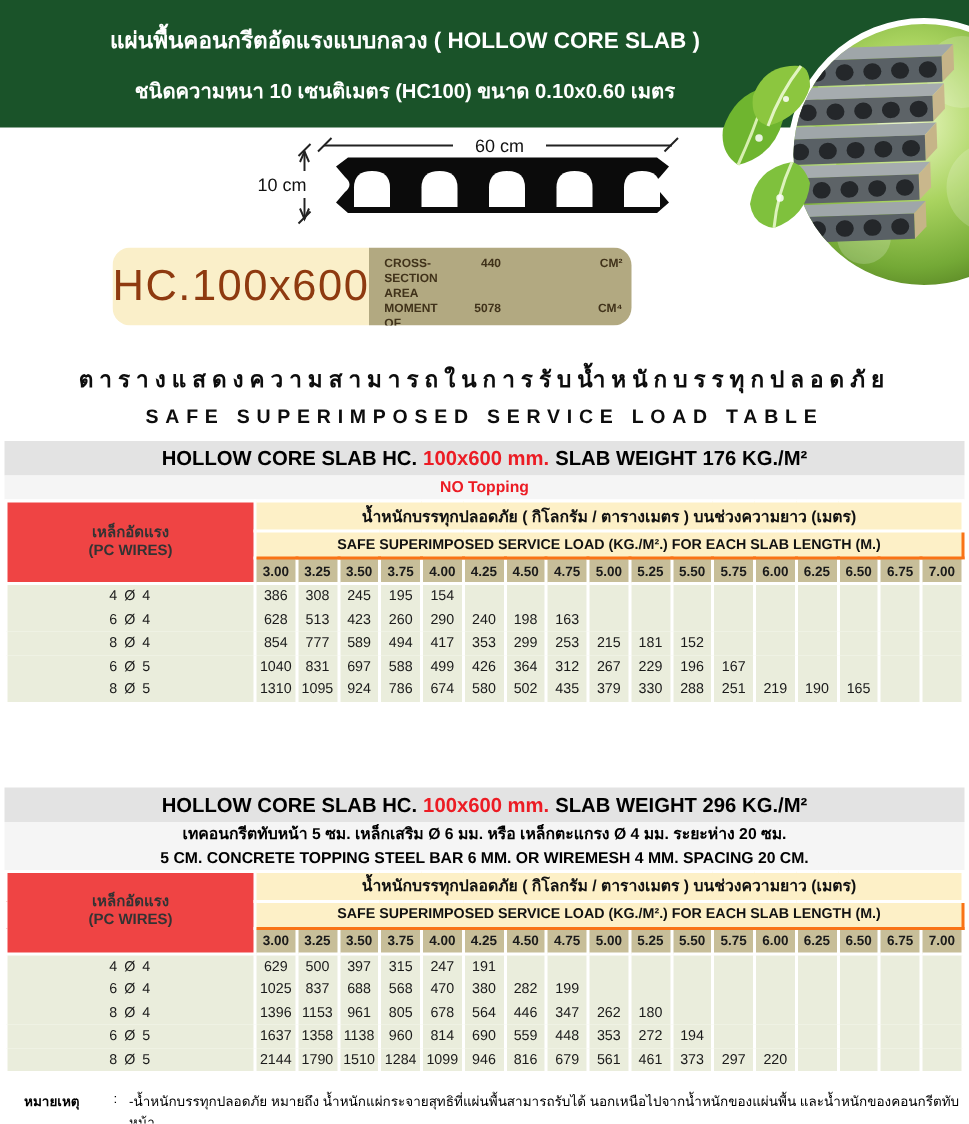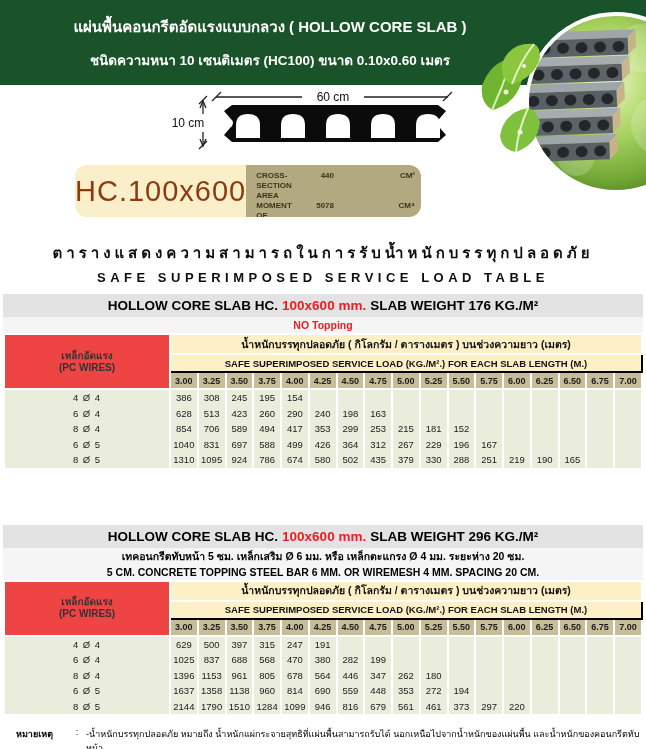--- a/index.html
+++ b/index.html
@@ -42,21 +42,21 @@
             font-size:13.5px;font-weight:bold;color:#000;}
   .lt-title .hl{color:#EC1C24;margin:12px 4px;}
   .lt-sub{background:#F5F5F5;height:16px;line-height:16px;text-align:center;font-size:10.5px;font-weight:600;color:#000;}
   .lt-sub.red{color:#EC1C24;}
   table.load{table-layout:fixed;width:640px;border-collapse:collapse;}
   table.load col.c0{width:166px;}
   table.load th,table.load td{padding:0;text-align:center;vertical-align:middle;}
   th.pcw{background:#ef4444;font-size:10px;font-weight:bold;color:#333;border:2px solid #fff;}
   th.pcw span{display:block;line-height:12px;}
   th.h-thai{background:#FDF0C7;height:18px;font-size:10.5px;font-weight:600;color:#111;border:2px solid #fff;}
-  th.h-eng{background:#FDF0C7;height:16px;font-size:9.5px;font-weight:bold;color:#111;border:2px solid #000000;}
+  th.h-eng{background:#FDF0C7;height:16px;font-size:9.5px;font-weight:bold;color:#111;border:2px solid #f97316;}
   th.len{background:#C7BE99;height:15px;font-size:9px;font-weight:bold;color:#1a1a1a;border:2px solid #fff;}
   table.load tbody td{background:#EAEDDC;height:15.5px;font-size:9.5px;color:#1a1a1a;
                       border-left:2px solid #fff;border-right:2px solid #fff;}
   td.rowlab{letter-spacing:1px;}
 
   
   .footer{margin:13px 3px 0 16px;color:#000;}
   .f-row{display:flex;margin-bottom:7px;align-items:flex-start;}
   .f-label{width:52px;font-size:9px;font-weight:600;}
   .f-colon{width:18px;font-size:9px;text-align:center;}
@@ -318,21 +318,21 @@
             <td></td>
             <td></td>
             <td></td>
             <td></td>
             <td></td>
             <td></td>
           </tr>
           <tr>
             <td class="rowlab">8 Ø 4</td>
             <td>854</td>
-            <td>706</td>
+            <td>777</td>
             <td>589</td>
             <td>494</td>
             <td>417</td>
             <td>353</td>
             <td>299</td>
             <td>253</td>
             <td>215</td>
             <td>181</td>
             <td>152</td>
             <td></td>

